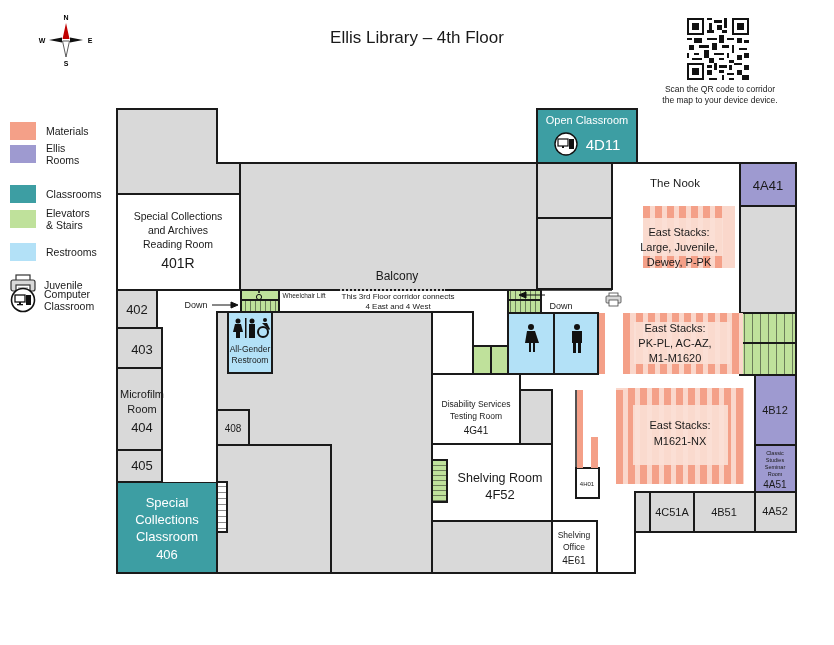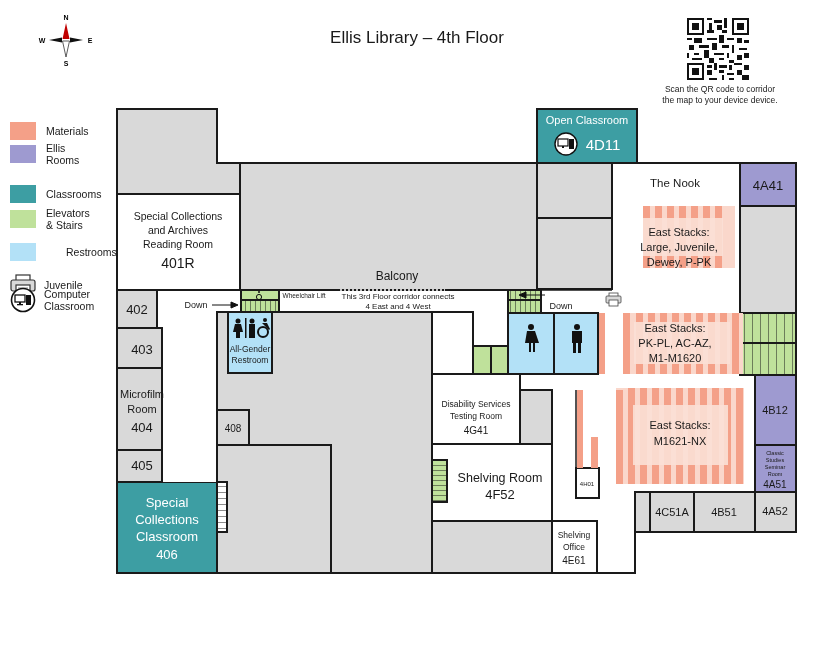--- a/index.html
+++ b/index.html
@@ -119,21 +119,21 @@
     <div class="legend-swatch" style="background:#3d9ea3;"></div>
     <span>Classrooms</span>
   </div>
   <div class="abs legend-item" style="top:207px;">
     <div class="legend-swatch" style="background:#bfe19b;"></div>
     <div>
         <div>Elevators</div>
         <div>&amp; Stairs</div>
       </div>
   </div>
-  <div class="abs legend-item" style="top:243px;gap:20px;">
+  <div class="abs legend-item" style="top:243px;">
     <div class="legend-swatch" style="background:#b3e1f7;"></div>
     <span>Restrooms</span>
   </div>
   <div class="abs legend-item" style="top:273px;">
     <div class="legend-icon">
       <svg width="26" height="22" viewBox="0 0 26 22">
         <rect x="6" y="1" width="14" height="6" fill="#fff" stroke="#333" stroke-width="1.2"></rect>
         <rect x="1" y="6" width="24" height="11" rx="2" fill="#d9d9d9" stroke="#333" stroke-width="1.2"></rect>
         <rect x="6" y="11" width="14" height="10" fill="#fff" stroke="#333" stroke-width="1.2"></rect>
         <line x1="8" y1="14" x2="18" y2="14" stroke="#888"></line>

